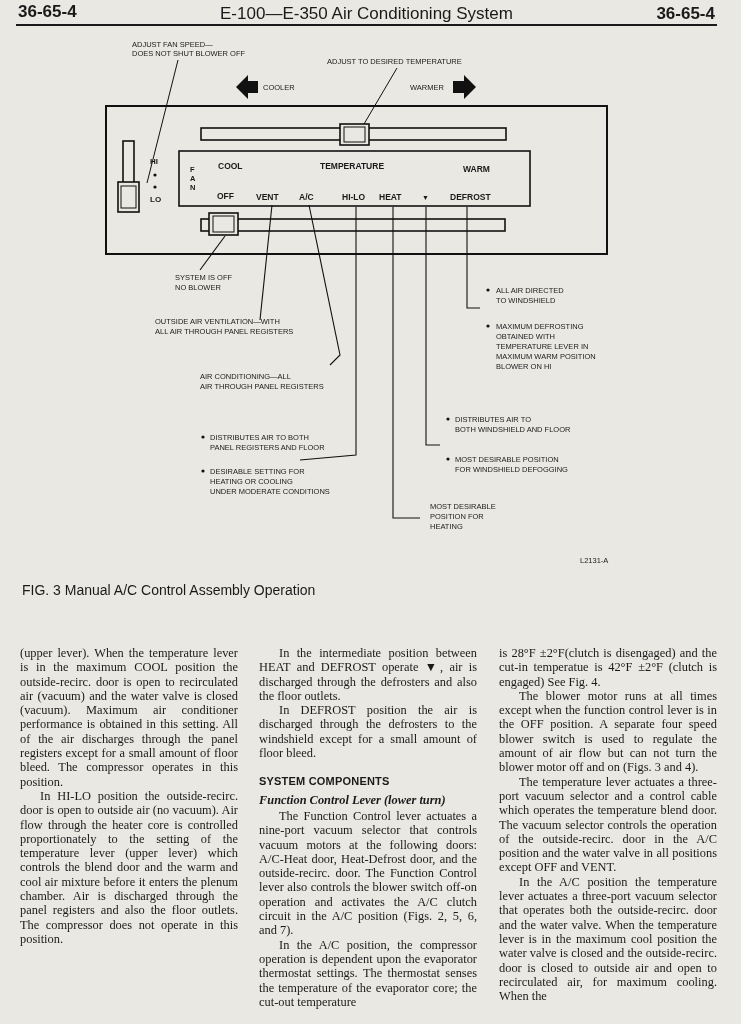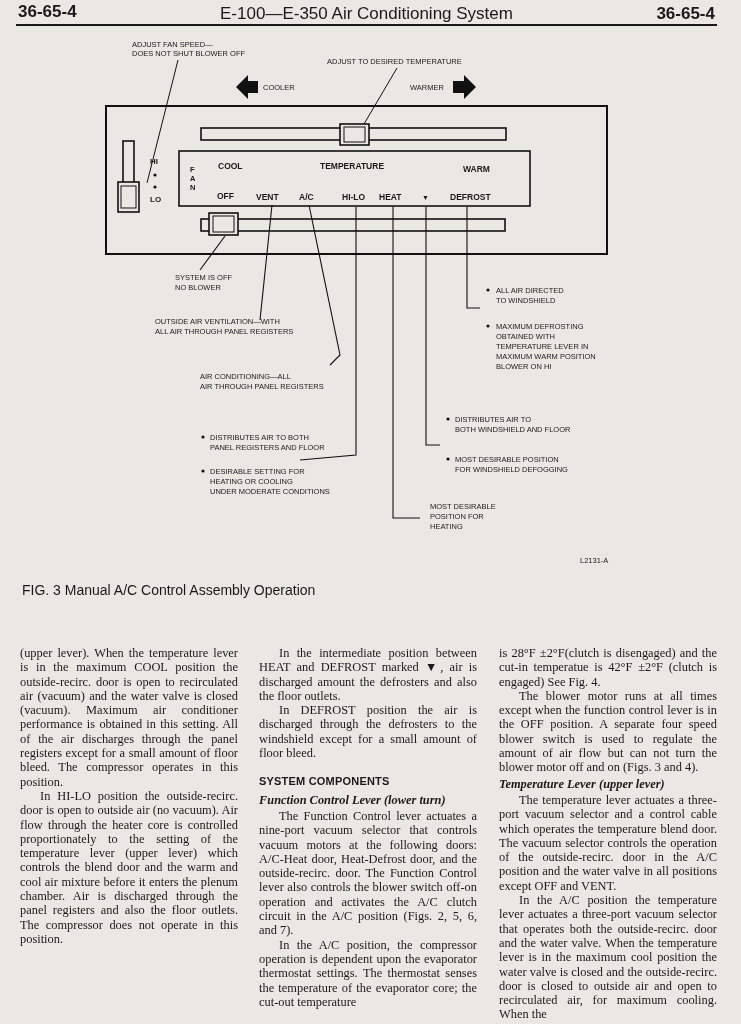--- a/index.html
+++ b/index.html
@@ -166,27 +166,26 @@
 </svg>
 
 <div class="figcap">FIG. 3 Manual A/C Control Assembly Operation</div>
 
 <div class="col col1">
   <p class="noindent">(upper lever). When the temperature lever is in the maximum COOL position the outside-recirc. door is open to recirculated air (vacuum) and the water valve is closed (vacuum). Maximum air conditioner performance is obtained in this setting. All of the air discharges through the panel registers except for a small amount of floor bleed. The compressor operates in this position.</p>
   <p>In HI-LO position the outside-recirc. door is open to outside air (no vacuum). Air flow through the heater core is controlled proportionately to the setting of the temperature lever (upper lever) which controls the blend door and the warm and cool air mixture before it enters the plenum chamber. Air is discharged through the panel registers and also the floor outlets. The compressor does not operate in this position.</p>
 </div>
 
 <div class="col col2">
-  <p>In the intermediate position between HEAT and DEFROST marked ▼, air is discharged amount the defrosters and also the floor outlets.</p>
+  <p>In the intermediate position between HEAT and DEFROST operate ▼, air is discharged through the defrosters and also the floor outlets.</p>
   <p>In DEFROST position the air is discharged through the defrosters to the windshield except for a small amount of floor bleed.</p>
   <h2>SYSTEM COMPONENTS</h2>
   <h4>Function Control Lever (lower turn)</h4>
   <p>The Function Control lever actuates a nine-port vacuum selector that controls vacuum motors at the following doors: A/C-Heat door, Heat-Defrost door, and the outside-recirc. door. The Function Control lever also controls the blower switch off-on operation and activates the A/C clutch circuit in the A/C position (Figs. 2, 5, 6, and 7).</p>
   <p>In the A/C position, the compressor operation is dependent upon the evaporator thermostat settings. The thermostat senses the temperature of the evaporator core; the cut-out temperature</p>
 </div>
 
 <div class="col col3">
   <p class="noindent">is 28°F ±2°F(clutch is disengaged) and the cut-in temperatue is 42°F ±2°F (clutch is engaged) See Fig. 4.</p>
   <p>The blower motor runs at all times except when the function control lever is in the OFF position. A separate four speed blower switch is used to regulate the amount of air flow but can not turn the blower motor off and on (Figs. 3 and 4).</p>
-  <h4>Temperature Lever (upper lever)</h4>
   <p>The temperature lever actuates a three-port vacuum selector and a control cable which operates the temperature blend door. The vacuum selector controls the operation of the outside-recirc. door in the A/C position and the water valve in all positions except OFF and VENT.</p>
   <p>In the A/C position the temperature lever actuates a three-port vacuum selector that operates both the outside-recirc. door and the water valve. When the temperature lever is in the maximum cool position the water valve is closed and the outside-recirc. door is closed to outside air and open to recirculated air, for maximum cooling. When the</p>
 </div>
 
 </body></html>

